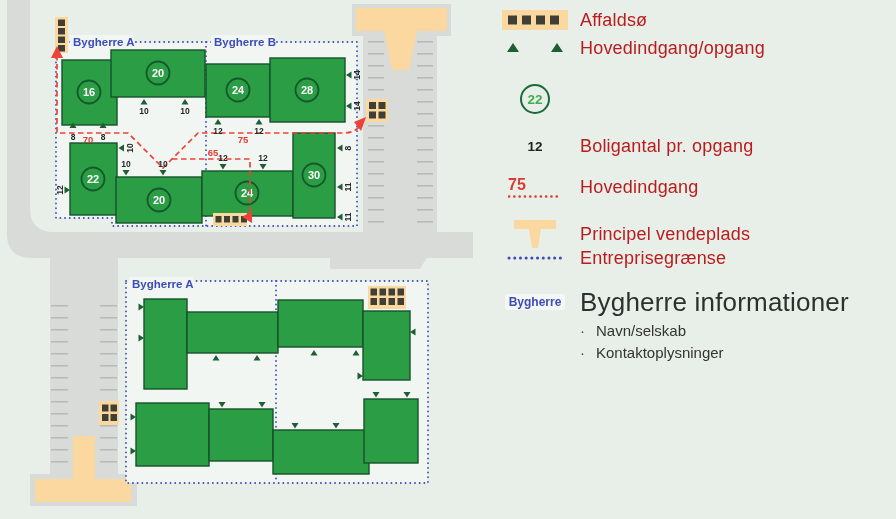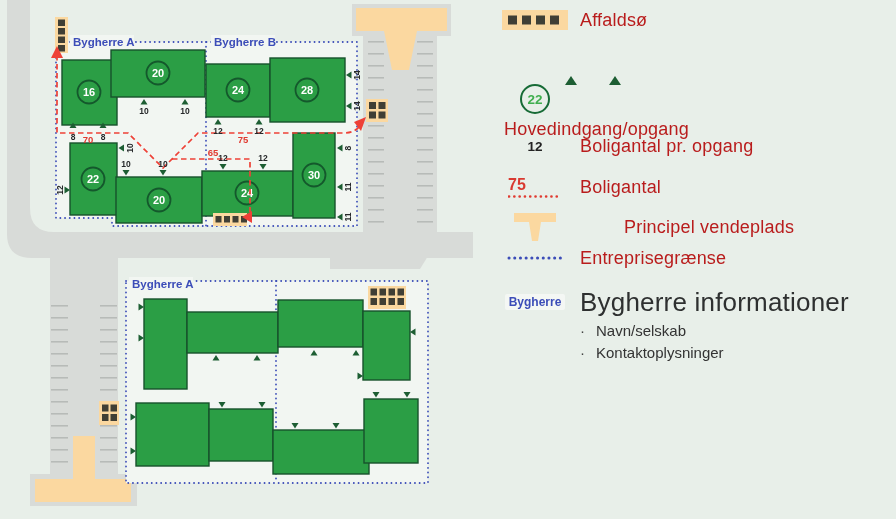--- a/index.html
+++ b/index.html
@@ -254,21 +254,21 @@
         <rect x="0" y="0" width="66" height="20" fill="#fbd8a0"></rect>
         <rect x="6" y="5.5" width="9" height="9" fill="#403f35"></rect>
         <rect x="20" y="5.5" width="9" height="9" fill="#403f35"></rect>
         <rect x="34" y="5.5" width="9" height="9" fill="#403f35"></rect>
         <rect x="48" y="5.5" width="9" height="9" fill="#403f35"></rect>
       </svg>
     </span>
     <span class="legend-label">Affaldsø</span>
   </div>
 
-  <div class="legend-row" style="top:43px;height:28px;flex-direction:column;">
+  <div class="legend-row" style="top:34px;height:28px;">
     <span class="legend-icon">
       <svg width="60" height="12" viewBox="0 0 60 12">
         <polygon points="8,1 2,10 14,10" fill="#1d5e33"></polygon>
         <polygon points="52,1 46,10 58,10" fill="#1d5e33"></polygon>
       </svg>
     </span>
     <span class="legend-label">Hovedindgang/opgang</span>
   </div>
 
   <div class="legend-row" style="top:84px;height:30px;">
@@ -286,24 +286,24 @@
 
   <div class="legend-row" style="top:172px;height:30px;">
     <span class="legend-icon">
       <span style="display:inline-block;">
         <span class="sample-afstand">75</span>
         <svg width="54" height="5" viewBox="0 0 54 5" style="display:block;">
           <line x1="1" y1="2.5" x2="53" y2="2.5" stroke="#e03a30" stroke-width="2.6" stroke-dasharray="0.1 5.2" stroke-linecap="round"></line>
         </svg>
       </span>
     </span>
-    <span class="legend-label">Boligantal</span>
-  </div>
-
-  <div class="legend-row" style="top:212px;height:30px;gap:44px;">
+    <span class="legend-label">Hovedindgang</span>
+  </div>
+
+  <div class="legend-row" style="top:219px;height:30px;">
     <span class="legend-icon">
       <svg width="44" height="30" viewBox="0 0 44 30">
         <polygon points="1,1 43,1 43,10 28,10 25,29 19,29 16,10 1,10" fill="#fbd8a0"></polygon>
       </svg>
     </span>
     <span class="legend-label">Principel vendeplads</span>
   </div>
 
   <div class="legend-row" style="top:245px;height:26px;">
     <span class="legend-icon">

